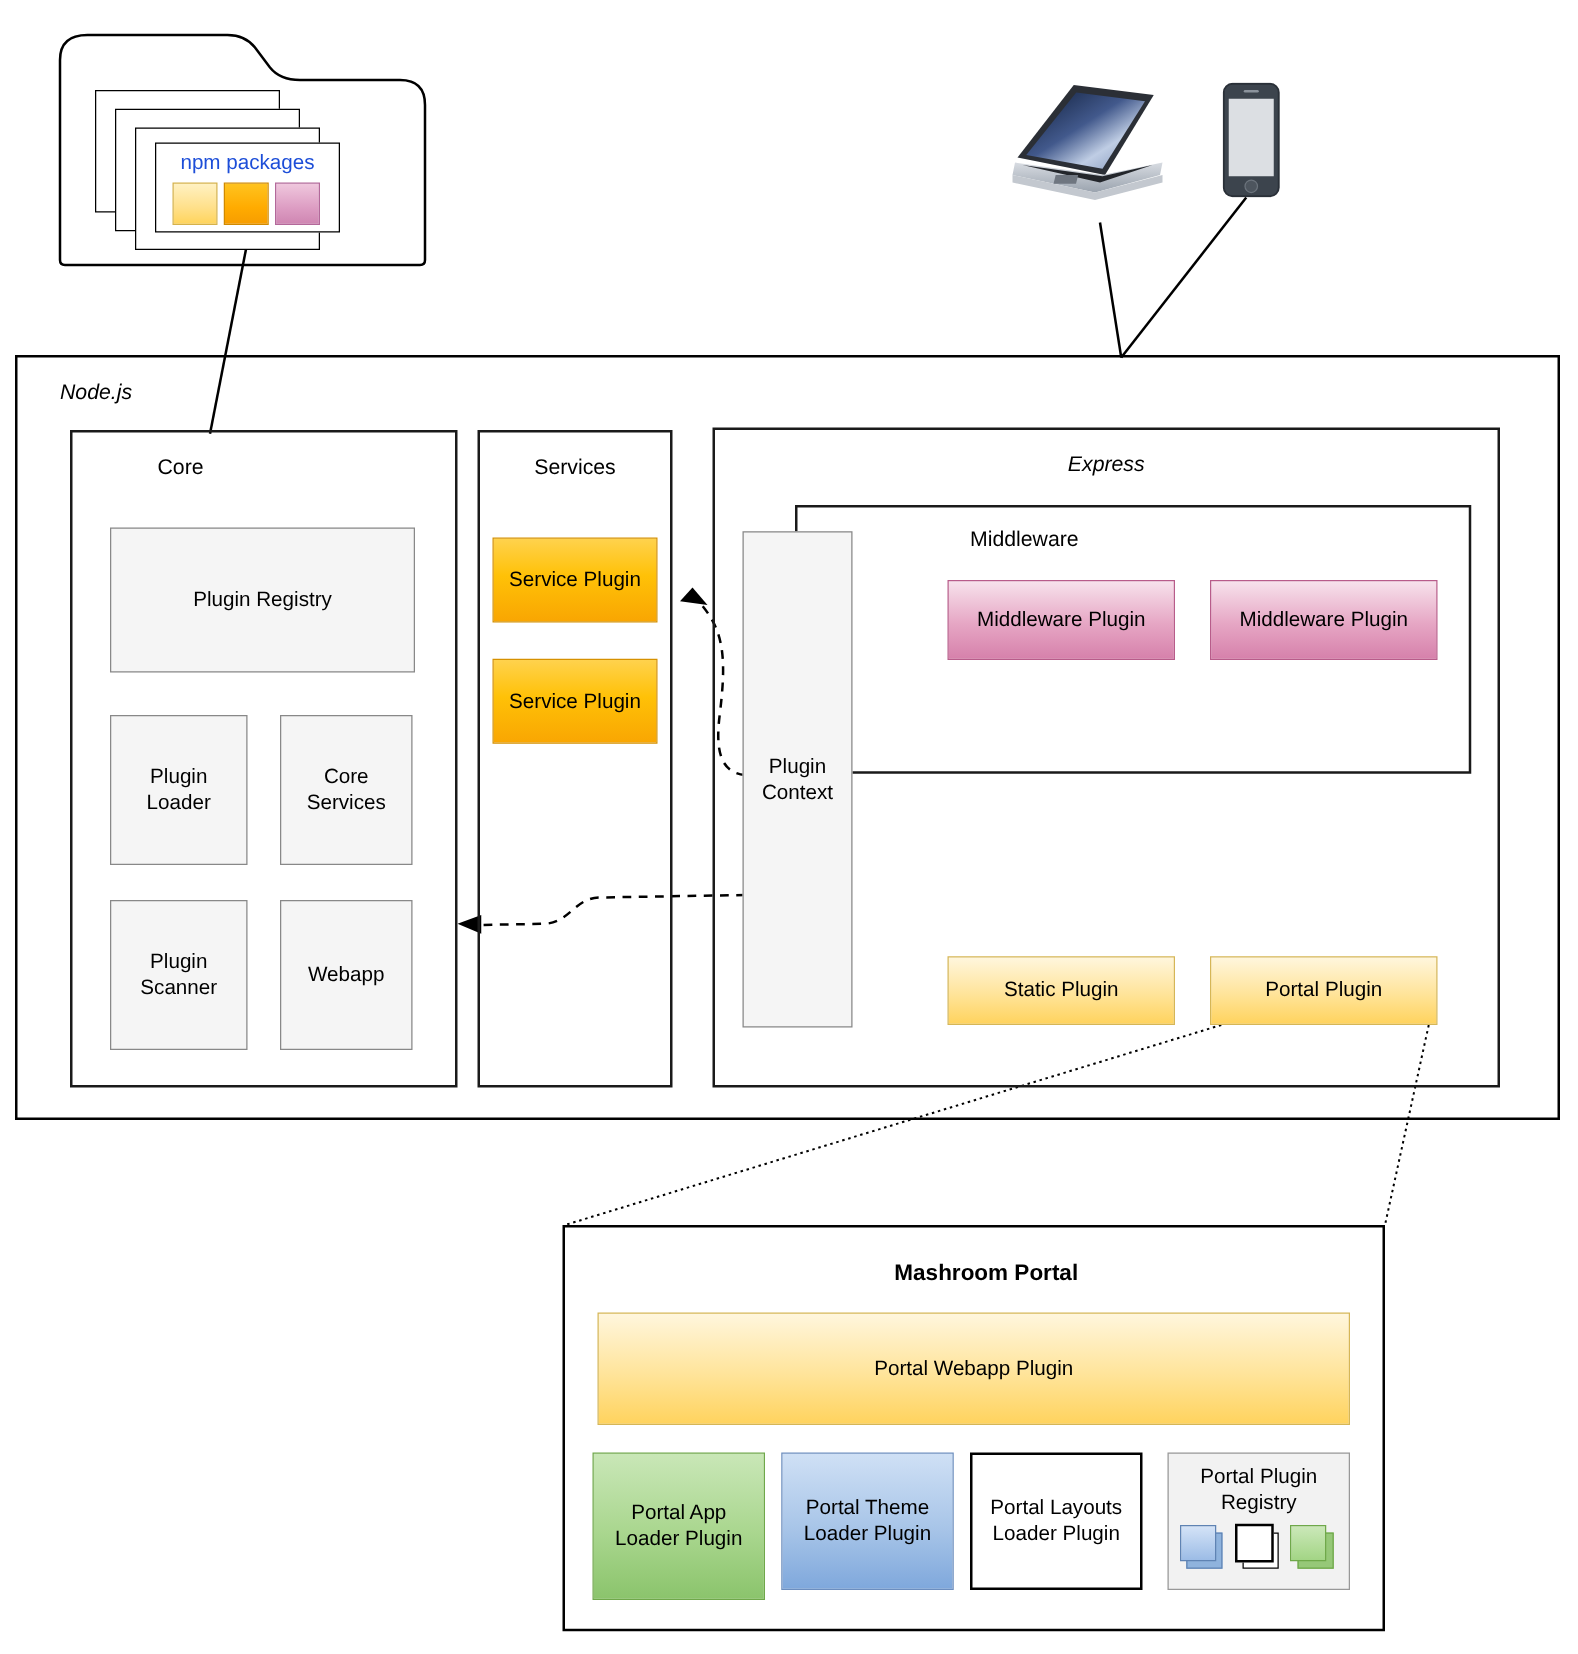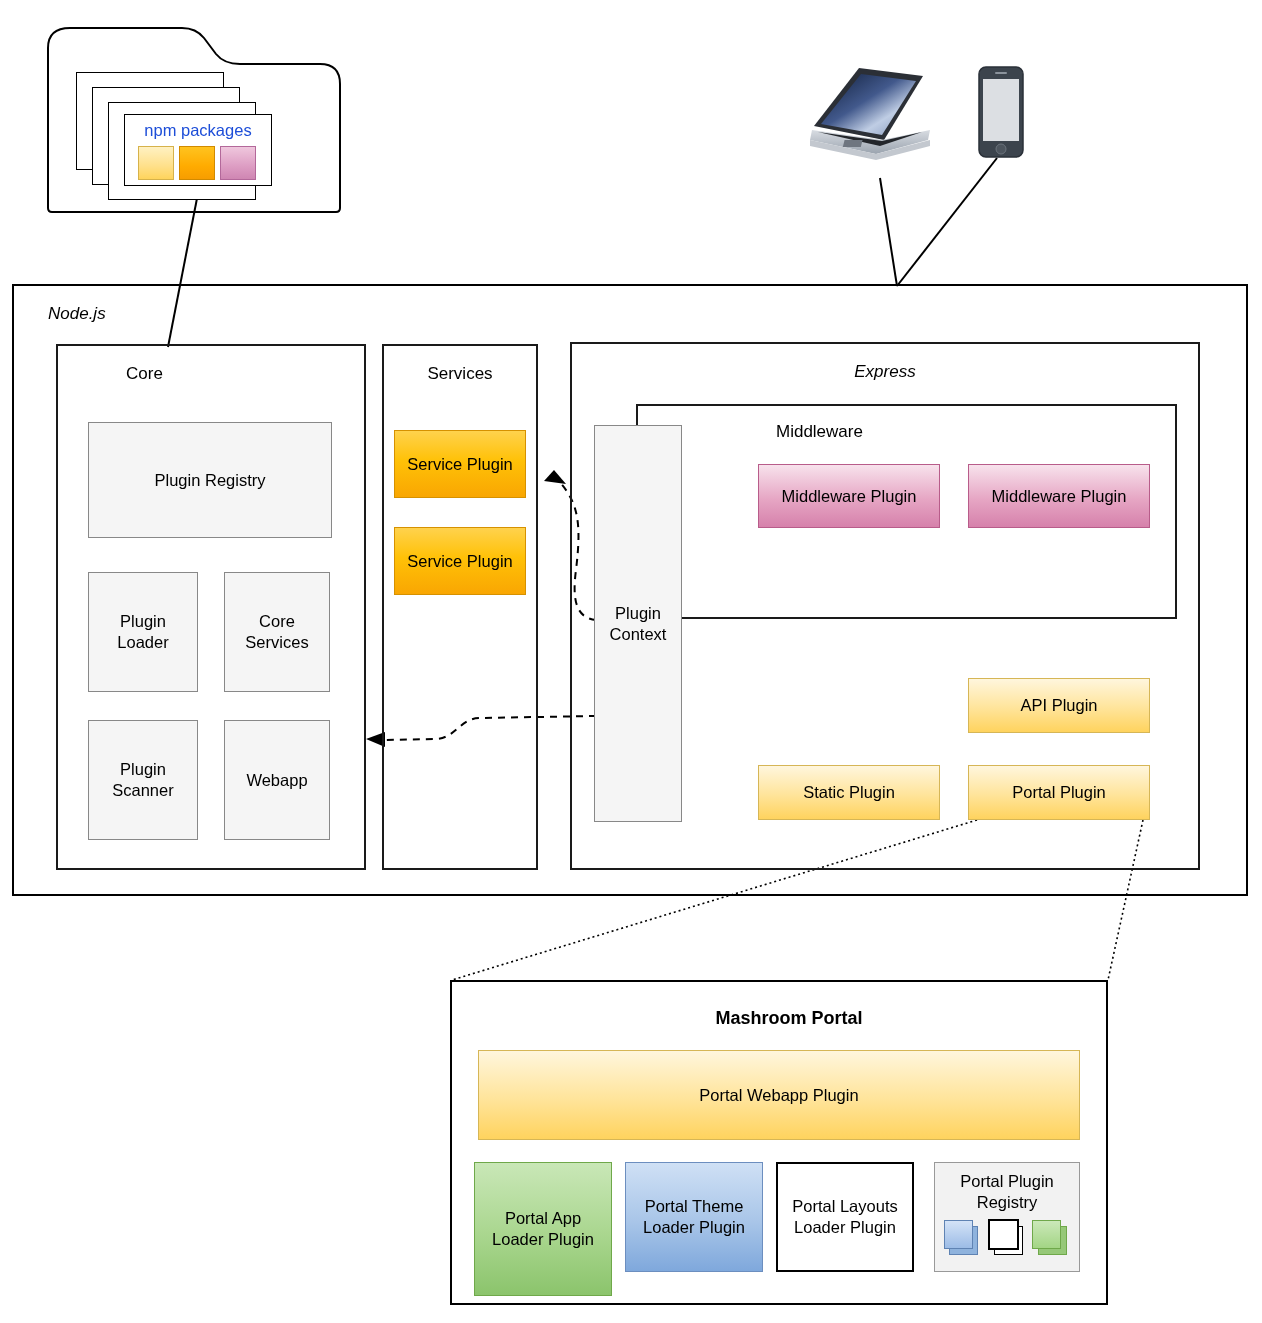--- a/index.html
+++ b/index.html
@@ -248,35 +248,34 @@
   <div class="abs inner-box" style="left:636px; top:404px; width:541px; height:215px;">
     <div class="box-title left" style="top:16px; left:122px;">Middleware</div>
   </div>
 
   <div class="abs inner-box" style="left:570px; top:342px; width:630px; height:528px;">
     <div class="box-title italic" style="top:18px;">Express</div>
   </div>
   <div class="abs node node-pink" style="left:758px; top:464px; width:182px; height:64px;">Middleware Plugin</div>
   <div class="abs node node-pink" style="left:968px; top:464px; width:182px; height:64px;">Middleware Plugin</div>
 
-  <div class="abs node node-amber" style="left:968px; top:678px; width:182px; height:55px;">API Plugin</div>
   <div class="abs node node-amber" style="left:758px; top:765px; width:182px; height:55px;">Static Plugin</div>
   <div class="abs node node-amber" style="left:968px; top:765px; width:182px; height:55px;">Portal Plugin</div>
 
   <div class="abs node node-gray" style="left:594px; top:425px; width:88px; height:397px; flex-direction:column; z-index:5;">
     <span>Plugin</span>
     <span>Context</span>
   </div>
 
   <div class="abs container-box" style="left:450px; top:980px; width:658px; height:325px;">
     <div class="box-title bold" style="top:26px; font-size:18px;">Mashroom Portal</div>
   </div>
   <div class="abs node node-amber" style="left:478px; top:1050px; width:602px; height:90px;">Portal Webapp Plugin</div>
 
-  <div class="abs node node-green" style="left:474px; top:1162px; width:138px; height:134px; flex-direction:column;">
+  <div class="abs node node-green" style="left:474px; top:1162px; width:138px; height:118px; flex-direction:column;">
     <span>Portal App</span>
     <span>Loader Plugin</span>
   </div>
   <div class="abs node node-blue" style="left:625px; top:1162px; width:138px; height:110px; flex-direction:column;">
     <span>Portal Theme</span>
     <span>Loader Plugin</span>
   </div>
   <div class="abs node node-white" style="left:776px; top:1162px; width:138px; height:110px; flex-direction:column;">
     <span>Portal Layouts</span>
     <span>Loader Plugin</span>

